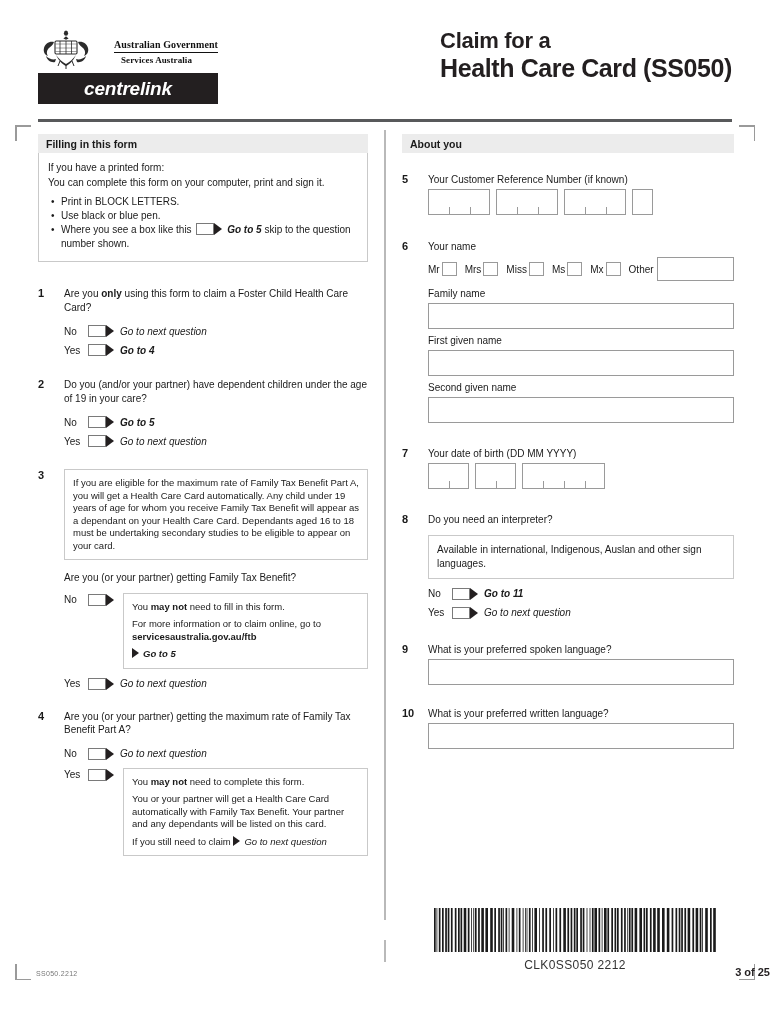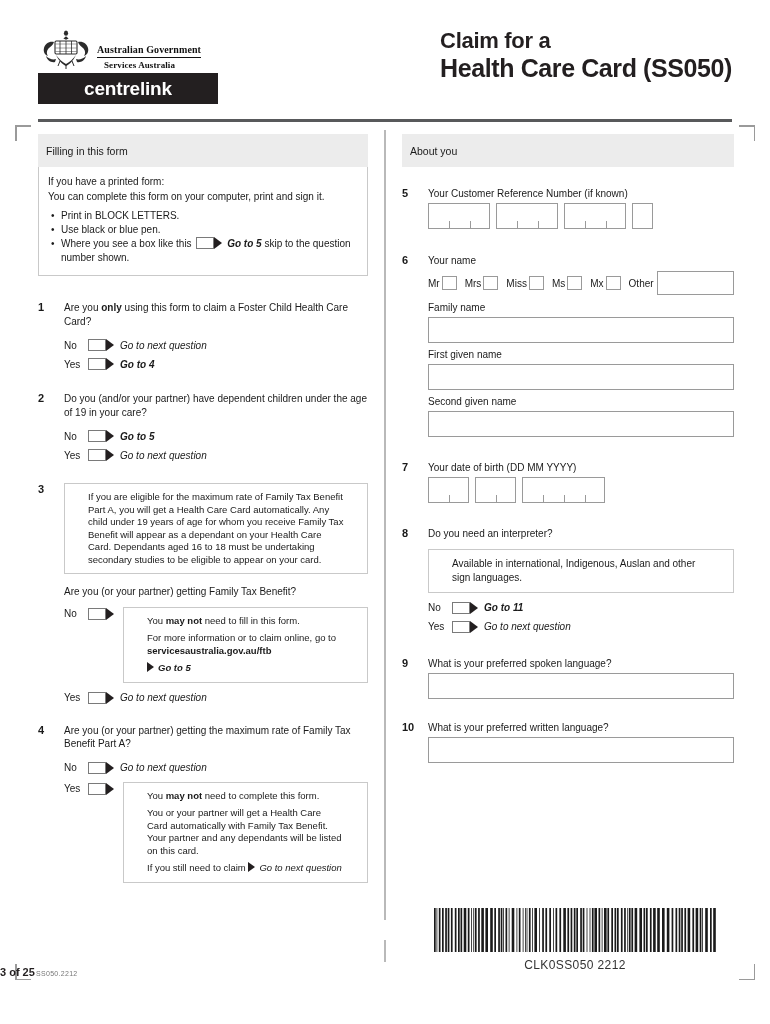--- a/index.html
+++ b/index.html
@@ -5,30 +5,30 @@
   html,body{margin:0;padding:0;background:#ffffff;}
   body{
     width:770px;height:1024px;position:relative;overflow:hidden;
     font-family:"Liberation Sans","DejaVu Sans",sans-serif;
     color:#1a1a1a;-webkit-font-smoothing:antialiased;
   }
   .page{position:absolute;inset:0;}
 
   
   .header{position:absolute;left:0;top:0;width:770px;height:118px;}
-  .crest-block{position:absolute;left:42px;top:30px;display:flex;align-items:flex-end;gap:7px;}
+  .crest-block{position:absolute;left:42px;top:30px;display:flex;align-items:center;gap:24px;}
   .crest{width:48px;height:40px;flex:none;}
   .govtext{padding-top:3px;}
   .govtext .l1{font-family:"Liberation Serif","DejaVu Serif",serif;font-weight:bold;font-size:10px;letter-spacing:.1px;color:#111;line-height:11px;}
   .govtext .rule{height:1px;background:#111;margin:2px 0 2px 0;width:100%;}
   .govtext .l2{font-family:"Liberation Serif","DejaVu Serif",serif;font-weight:bold;font-size:9px;letter-spacing:.1px;color:#111;line-height:10px;padding-left:7px;}
 
   .centrelink{position:absolute;left:38px;top:73px;width:180px;height:31px;background:#231f20;
     display:flex;align-items:center;justify-content:center;}
-  .centrelink span{color:#fff;font-weight:bold;font-size:19px;letter-spacing:-0.2px;}
+  .centrelink span{color:#fff;font-style:italic;font-weight:bold;font-size:19px;letter-spacing:-0.2px;}
 
   .title{position:absolute;right:38px;top:28px;text-align:left;}
   .title .t1{font-size:22px;font-weight:bold;letter-spacing:-0.3px;line-height:25px;color:#231f20;}
   .title .t2{font-size:25px;font-weight:bold;letter-spacing:-0.4px;line-height:29px;color:#231f20;margin-top:1px;}
 
   .hrule{position:absolute;left:38px;top:119px;width:694px;height:3px;background:#58595b;}
 
   
   .crop{position:absolute;width:16px;height:16px;}
   .crop i{position:absolute;background:#9a9a9a;}
@@ -42,22 +42,22 @@
   .crop.bl .h{bottom:0;left:0;} .crop.bl .v{left:0;bottom:0;}
   .crop.br{left:739px;top:964px;}
   .crop.br .h{bottom:0;right:0;} .crop.br .v{right:0;bottom:0;}
 
   
   .colL{position:absolute;left:38px;top:134px;width:330px;}
   .colR{position:absolute;left:402px;top:134px;width:332px;}
   .divider{position:absolute;left:384px;top:130px;width:2px;height:790px;background:#b9b9b9;}
 
   
-  .sechead{background:#ececec;height:33px;display:flex;align-items:center;padding:0 8px;
-    font-size:10.5px;font-weight:normal;color:#1a1a1a;box-sizing:border-box;}
+  .sechead{background:#ececec;height:19px;display:flex;align-items:center;padding:0 8px;
+    font-size:10.5px;font-weight:bold;color:#1a1a1a;box-sizing:border-box;}
 
   
   .panel{border:1px solid #c9c9c9;border-top:none;padding:8px 9px 10px 9px;box-sizing:border-box;}
   .panel p{margin:0 0 6px 0;font-size:10px;line-height:13px;}
   .panel ul{margin:0;padding:0;list-style:none;}
   .panel li{font-size:10px;line-height:14px;padding-left:13px;position:relative;}
   .panel li:before{content:"\2022";position:absolute;left:3px;top:0;font-size:10px;}
 
   
   .q{position:relative;margin-top:17px;}
@@ -70,21 +70,21 @@
   .skiprow{display:flex;align-items:center;margin-top:7px;}
   .skiplabel{font-size:10px;width:24px;text-align:left;}
   .skipbox{display:inline-flex;align-items:center;flex:none;}
   .sbox{width:18px;height:12px;border:1px solid #7a7a7a;background:#fff;box-sizing:border-box;}
   .sarrow{width:0;height:0;border-top:6px solid transparent;border-bottom:6px solid transparent;
     border-left:8px solid #231f20;margin-left:0px;}
   .gotxt{font-size:10px;font-style:italic;margin-left:6px;}
   .gotxt.bold{font-weight:bold;font-style:italic;}
 
   
-  .infobox{border:1px solid #c9c9c9;padding:7px 23px;box-sizing:border-box;}
+  .infobox{border:1px solid #c9c9c9;padding:7px 8px;box-sizing:border-box;}
   .infobox p{margin:0 0 5px 0;font-size:9.5px;line-height:12.5px;}
   .infobox p:last-child{margin-bottom:0;}
   .infobox b{font-weight:bold;}
   .inline-arrow{display:inline-block;width:0;height:0;vertical-align:-1px;
     border-top:5px solid transparent;border-bottom:5px solid transparent;border-left:7px solid #231f20;margin-right:4px;}
 
   .skip-with-box{display:flex;align-items:flex-start;margin-top:8px;}
   .skip-with-box .skiplabel{padding-top:1px;}
   .skip-with-box .skipbox{padding-top:1px;}
   .skip-with-box .infobox{margin-left:9px;flex:1;}
@@ -102,21 +102,21 @@
   .cbox{width:15px;height:14px;border:1px solid #9a9a9a;background:#fff;box-sizing:border-box;margin-right:8px;}
   .otherbox{border:1px solid #9a9a9a;background:#fff;height:22px;flex:1;margin-left:1px;}
 
   
   .barcodewrap{position:absolute;left:434px;top:908px;width:282px;text-align:center;}
   .barcode{height:44px;width:282px;}
   .barcode-label{font-size:12px;letter-spacing:.4px;margin-top:2px;color:#333;}
 
   
   .footL{position:absolute;left:36px;top:970px;font-size:7px;color:#777;letter-spacing:.3px;}
-  .footC{position:absolute;left:0;top:966px;width:770px;text-align:left;font-size:11px;font-weight:bold;color:#231f20;}
+  .footC{position:absolute;left:0;top:966px;width:770px;text-align:right;font-size:11px;font-weight:bold;color:#231f20;}
   .ticklong{position:absolute;left:384px;top:940px;width:2px;height:22px;background:#b9b9b9;}
 </style>
 </head>
 <body>
 
 <div class="page">
 
   <div class="header">
 
     <div class="crest-block">

